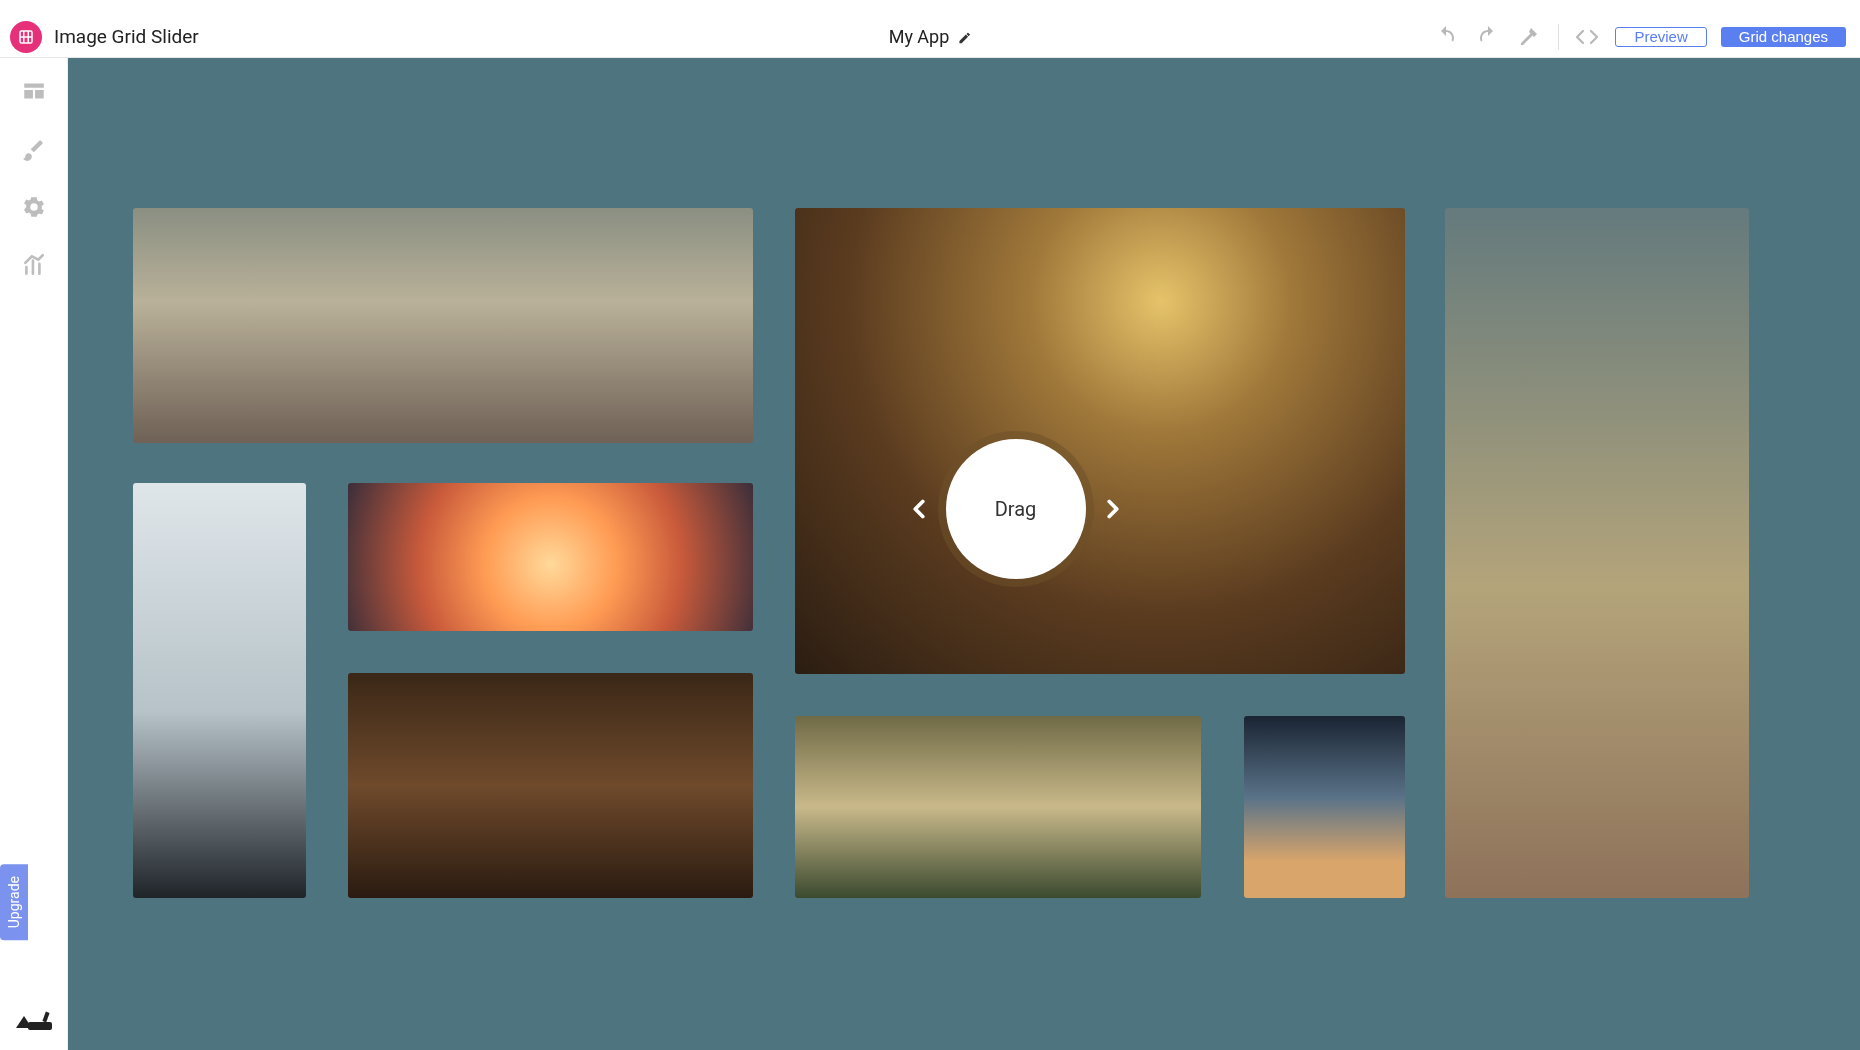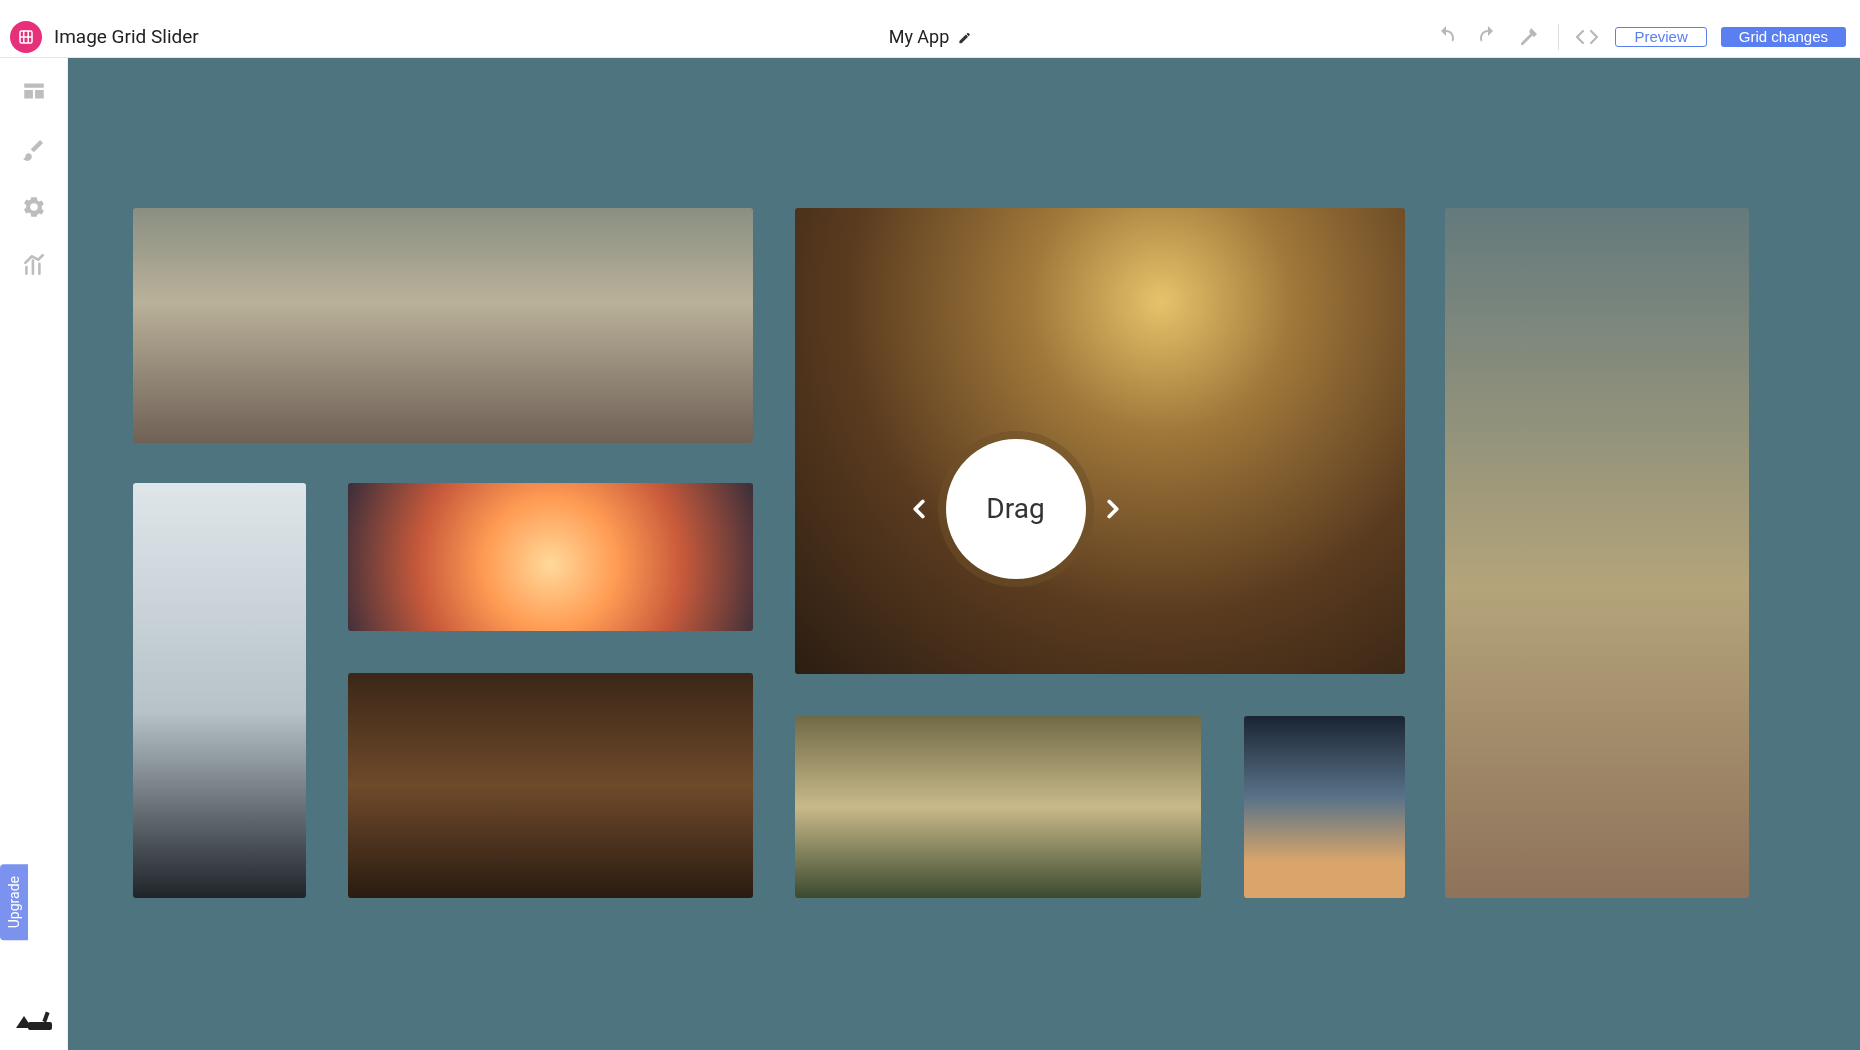--- a/index.html
+++ b/index.html
@@ -112,21 +112,21 @@
   display: flex; align-items: center; justify-content: center; gap: 12px;
   pointer-events: none;
 }
 .chevron { color: #fff; display:flex; align-items:center; justify-content:center; }
 .chevron svg { width: 30px; height: 30px; }
 .drag-circle {
   width: 140px; height: 140px; border-radius: 50%;
   background: #ffffff;
   box-shadow: 0 0 0 8px rgba(110,80,40,0.55);
   display: flex; align-items: center; justify-content: center;
-  font-size: 28px; color: #333;
+  font-size: 20px; color: #333;
 }
 
 
 .tile { border-radius: 3px; }
 </style>
 </head>
 <body>
 
 <div class="topbar">
   <div class="topbar-left">

